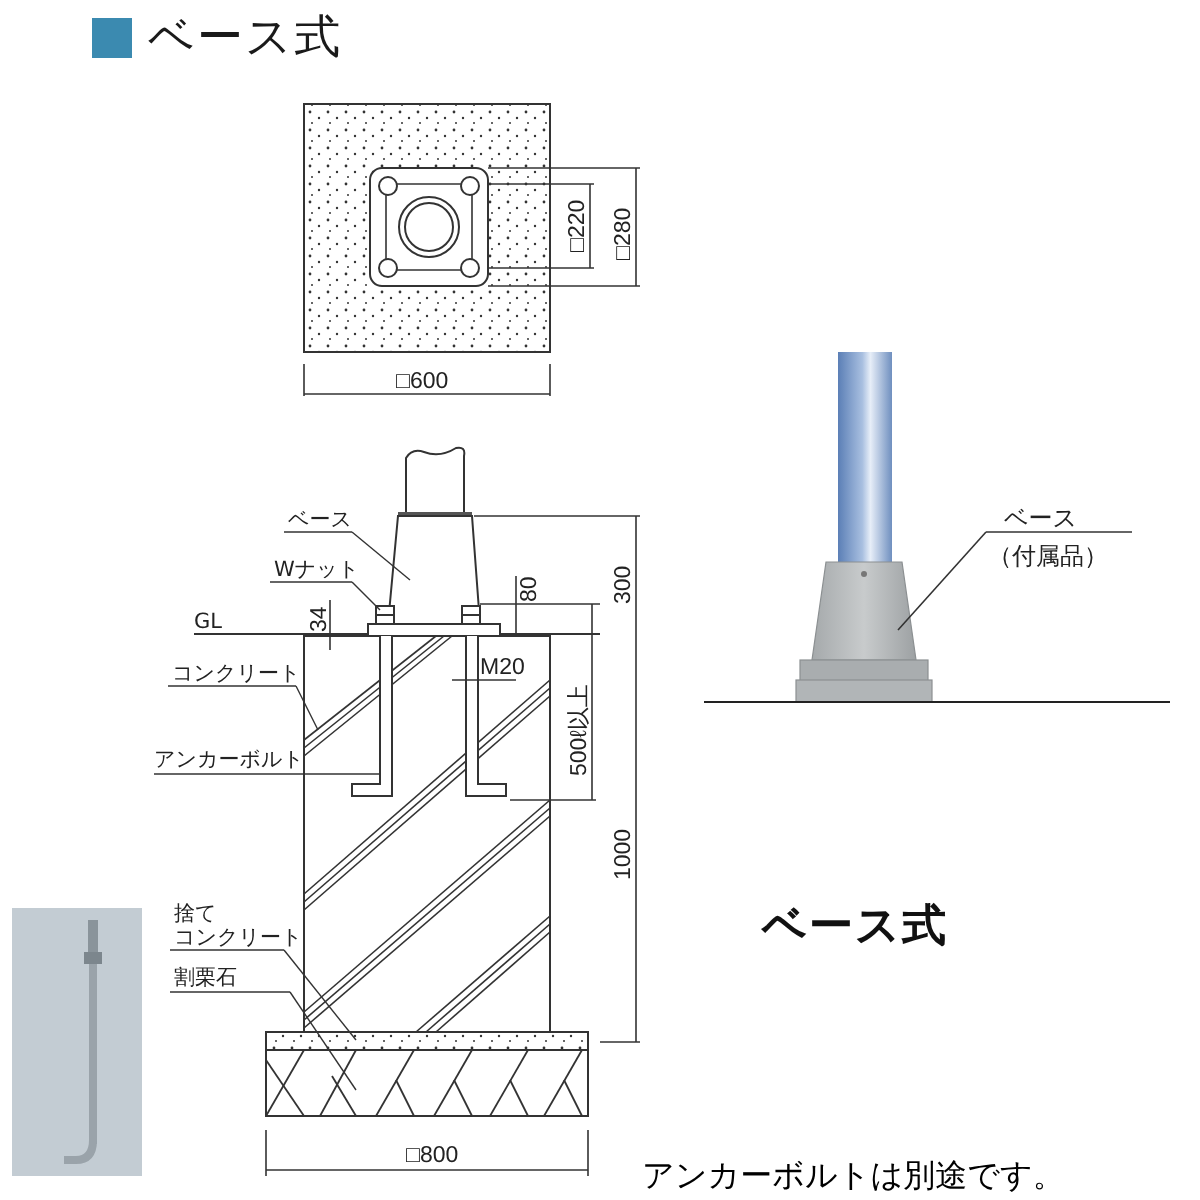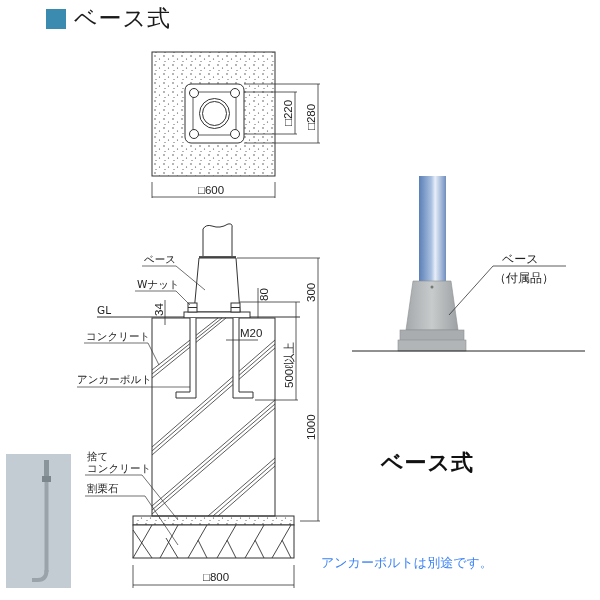--- a/index.html
+++ b/index.html
@@ -5,21 +5,21 @@
   html, body { margin: 0; padding: 0; background: #ffffff; }
   body { width: 600px; height: 600px; position: relative; overflow: hidden;
          font-family: "DejaVu Sans", "Liberation Sans", sans-serif; color: #222; }
   .title { position: absolute; left: 46px; top: 3px; display: flex; align-items: center; gap: 8px; }
   .title-square { width: 20px; height: 20px; background: #3b8ab0; }
   .title-text { font-size: 23px; color: #1a1a1a; letter-spacing: 1px; }
   svg.diagram { position: absolute; left: 0; top: 0; }
   .lbl { font-size: 10.5px; fill: #222; font-family: "DejaVu Sans", "Liberation Sans", sans-serif; }
   .dim { font-size: 11.5px; fill: #222; font-family: "Liberation Sans", "DejaVu Sans", sans-serif; }
   .caption { position: absolute; left: 381px; top: 448px; font-size: 22px; font-weight: bold; color: #111; letter-spacing: 1px; }
-  .note { position: absolute; left: 321px; top: 554px; font-size: 13px; color: #3b82f6; }
+  .note { position: absolute; left: 321px; top: 578px; font-size: 16px; color: #000000; }
   .photo-bolt { position: absolute; left: 6px; top: 454px; width: 65px; height: 134px; background: #c3ccd3; }
 </style>
 </head>
 <body>
 
 <div class="title">
   <div class="title-square"></div>
   <div class="title-text">ベース式</div>
 </div>
 

